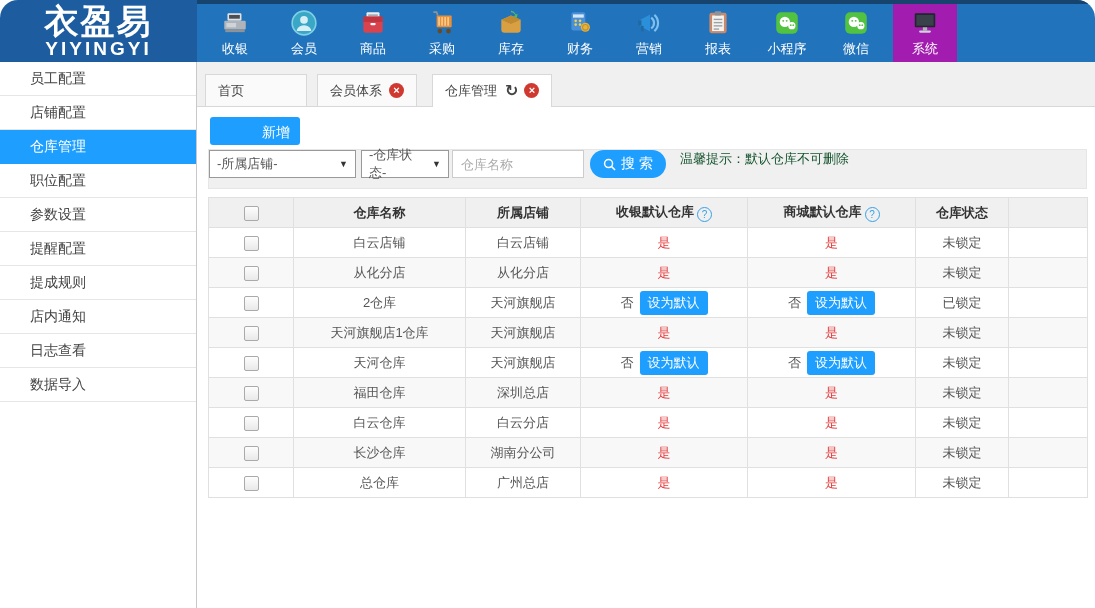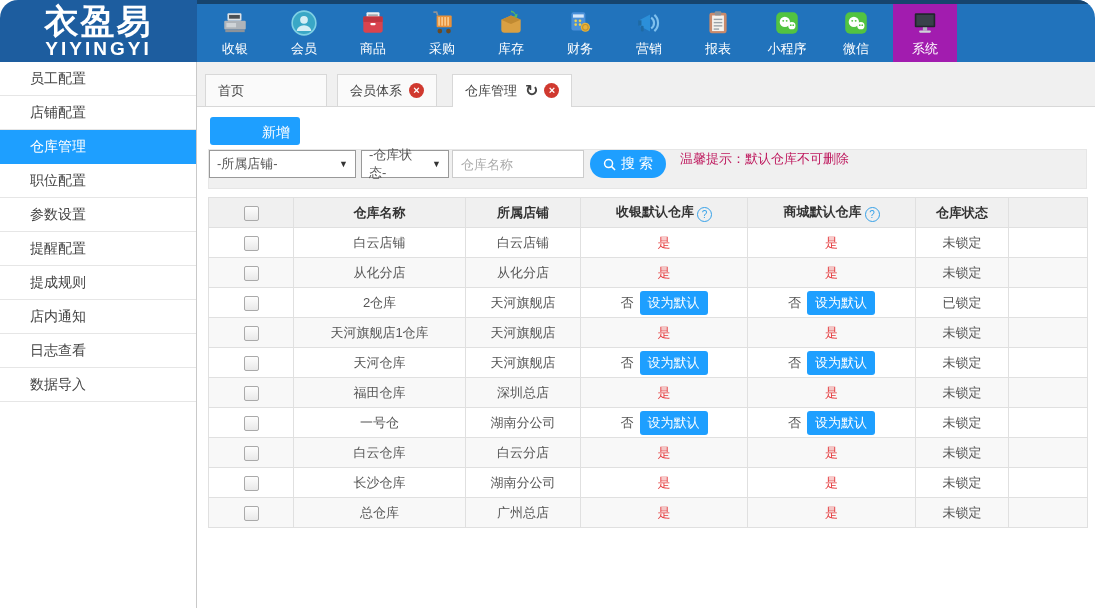--- a/index.html
+++ b/index.html
@@ -27,21 +27,21 @@
              border-bottom:1px solid #e6e6e6;cursor:pointer;}
   .side-item.active{background:#1e9fff;color:#fff;border-bottom-color:#1e9fff;}
 
   
   .main{position:absolute;left:197px;top:62px;width:898px;height:546px;background:#fff;}
 
   .tabbar{height:45px;background:#f0f0f0;border-bottom:1px solid #d8d8d8;box-sizing:border-box;
           display:flex;align-items:flex-end;padding-left:8px;}
   .tab{height:32px;box-sizing:border-box;background:#fafafa;border:1px solid #d8d8d8;border-bottom:none;
        display:flex;align-items:center;font-size:13px;color:#444;padding:0 12px;margin-right:10px;cursor:pointer;}
-  .tab.t-home{width:122px;}
+  .tab.t-home{width:102px;}
   .tab.t-mid{width:100px;justify-content:space-between;}
   .tab.active{background:#fff;margin-bottom:-1px;height:33px;padding-bottom:1px;margin-left:5px;}
   .close-dot{display:inline-block;width:15px;height:15px;border-radius:50%;background:#d0392f;color:#fff;
              font-size:11px;line-height:15px;text-align:center;font-weight:bold;cursor:pointer;}
   .refresh{font-size:16px;color:#444;font-weight:bold;margin:0 6px 0 8px;cursor:pointer;}
 
   .content{padding:10px 8px 0 11px;}
   .btn-add{display:inline-block;width:90px;height:28px;line-height:28px;text-align:center;background:#1e9fff;
            color:#fff;font-size:14px;border:none;border-radius:3px;cursor:pointer;margin-left:2px;padding-left:48px;}
 
@@ -50,21 +50,21 @@
   .select{height:28px;background:#fff;border:1px solid #999;box-sizing:border-box;display:flex;
           align-items:center;justify-content:space-between;font-size:13px;color:#555;padding:0 7px;cursor:pointer;}
   .select .arrow{font-size:9px;color:#333;margin-left:8px;}
   .sel-store{width:147px;}
   .sel-status{width:88px;margin-left:5px;}
   .inp-name{width:132px;height:28px;box-sizing:border-box;border:1px solid #ccc;font-size:13px;color:#555;
             padding:0 8px;margin-left:3px;outline:none;font-family:inherit;}
   .inp-name::placeholder{color:#aaa;}
   .btn-search{width:76px;height:28px;border:none;border-radius:14px;background:#1e9fff;color:#fff;font-size:14px;
               margin-left:6px;cursor:pointer;display:flex;align-items:center;justify-content:center;gap:5px;font-family:inherit;}
-  .warning{color:#be185d;font-size:13px;margin-left:14px;}
+  .warning{color:#14532d;font-size:13px;margin-left:14px;}
 
   
   table.wh{margin-top:8px;border-collapse:collapse;table-layout:fixed;width:879px;border-left:1px solid #e0e0e0;}
   table.wh th,table.wh td{border-right:1px solid #e0e0e0;border-bottom:1px solid #e0e0e0;height:30px;
         box-sizing:border-box;text-align:center;font-size:13px;color:#555;padding:0 2px;overflow:hidden;white-space:nowrap;}
   table.wh thead th{background:#f0f0f0;color:#333;font-weight:bold;border-top:1px solid #e0e0e0;}
   table.wh tbody tr:nth-child(even) td{background:#f8f8f8;}
   .cb{display:inline-block;width:13px;height:13px;border:1px solid #aaa;border-radius:2px;vertical-align:middle;
       background:linear-gradient(#fdfdfd,#e9e9e9);cursor:pointer;}
   .yes{color:#e4393c;}
@@ -350,29 +350,20 @@
               <td><span class="cb"></span></td>
               <td>福田仓库</td>
               <td>深圳总店</td>
               <td><span class="yes">是</span></td>
               <td><span class="yes">是</span></td>
               <td>未锁定</td>
               <td></td>
             </tr>
             <tr>
               <td><span class="cb"></span></td>
-              <td>一号仓</td>
-              <td>湖南分公司</td>
-              <td><span class="no">否</span><button class="btn-default">设为默认</button></td>
-              <td><span class="no">否</span><button class="btn-default">设为默认</button></td>
-              <td>未锁定</td>
-              <td></td>
-            </tr>
-            <tr>
-              <td><span class="cb"></span></td>
               <td>白云仓库</td>
               <td>白云分店</td>
               <td><span class="yes">是</span></td>
               <td><span class="yes">是</span></td>
               <td>未锁定</td>
               <td></td>
             </tr>
             <tr>
               <td><span class="cb"></span></td>
               <td>长沙仓库</td>

